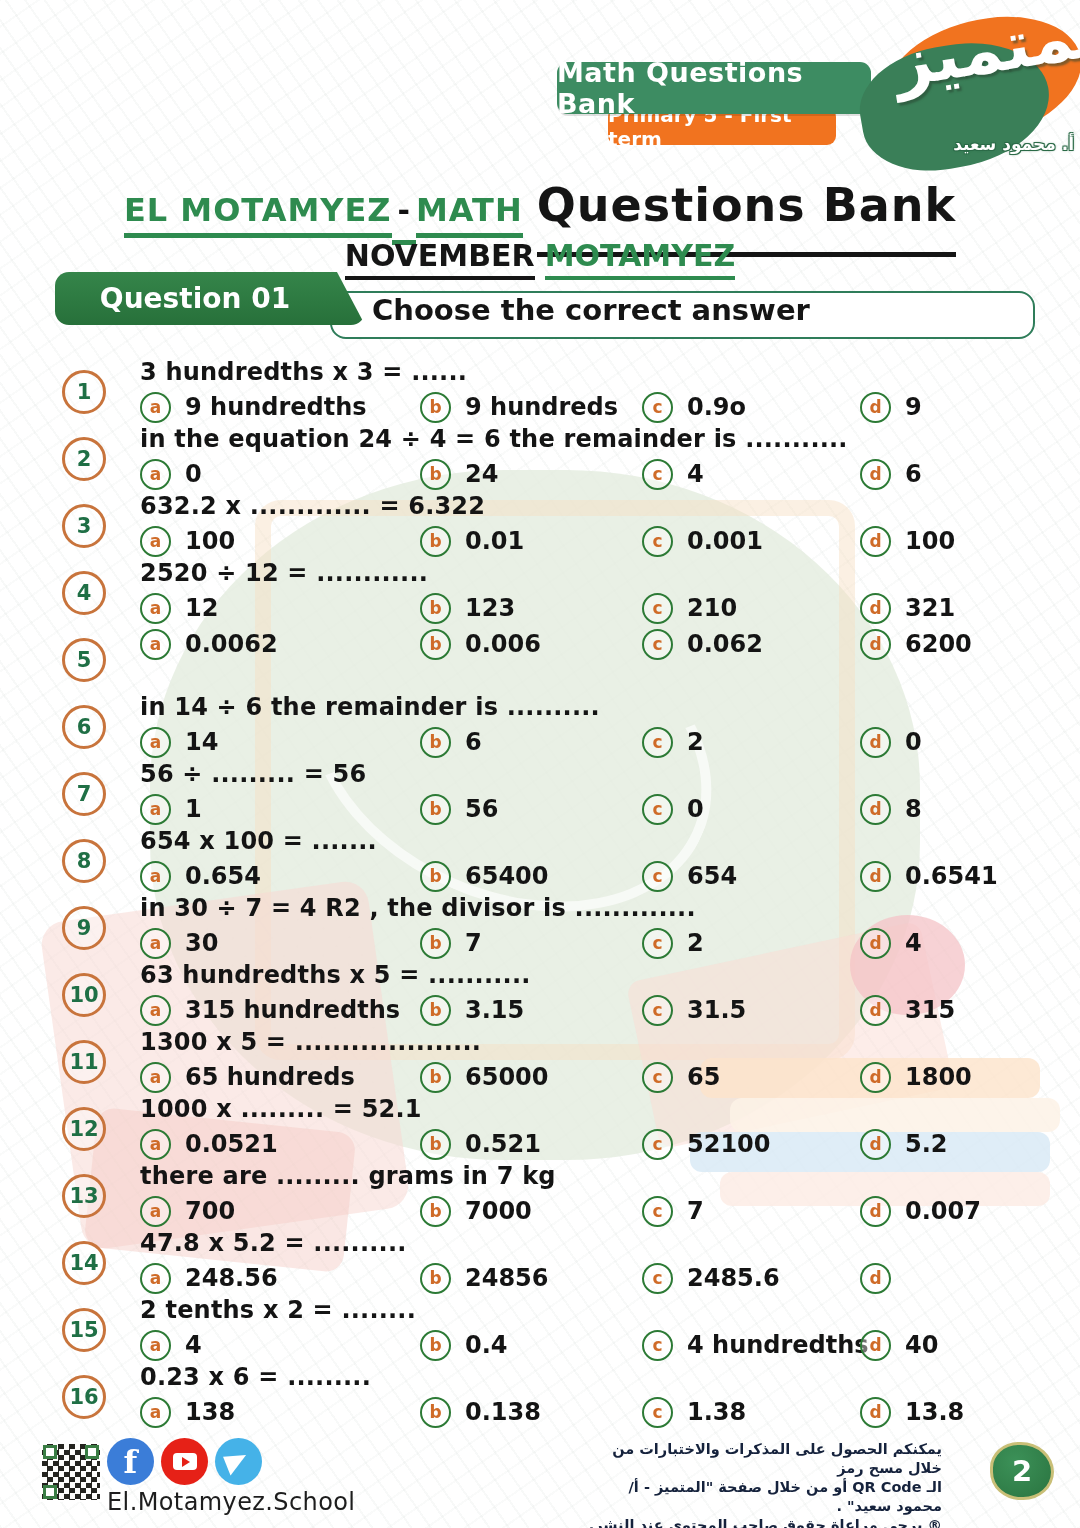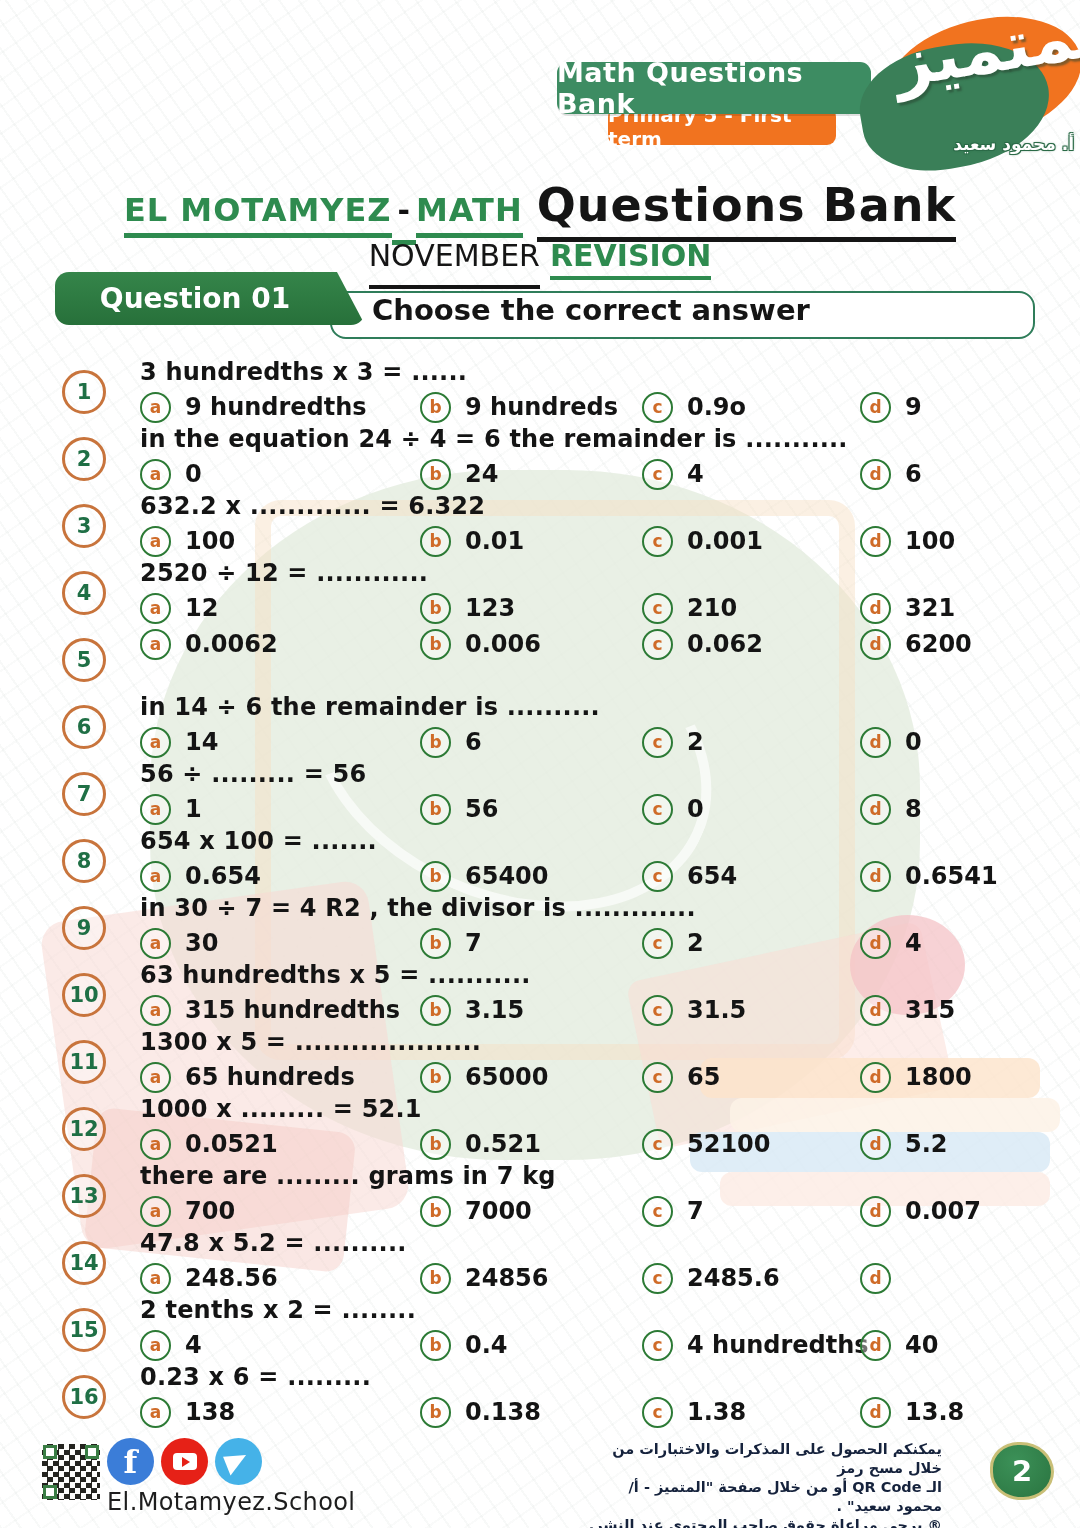--- a/index.html
+++ b/index.html
@@ -55,23 +55,23 @@
               text-shadow:2px 3px 2px rgba(40,70,50,.55); }
   .logo .author { position:absolute; right:6px; bottom:18px; color:#fff; font-weight:bold; font-size:17px;
               direction:rtl; text-shadow:0 0 3px #2c6b48, 1px 1px 0 #2c6b48, -1px 1px 0 #2c6b48, 1px -1px 0 #2c6b48, -1px -1px 0 #2c6b48; }
 
   
   .title { position:absolute; left:0; top:178px; width:100%; text-align:center; z-index:2; white-space:nowrap; }
   .title .g { color:#2e8b4f; font-size:32px; font-weight:bold; letter-spacing:1px;
               border-bottom:5px solid #2e8b4f; padding-bottom:4px; display:inline-block; }
   .title .dash { color:#111; font-size:30px; font-weight:bold; border-bottom:5px solid #2e8b4f; padding:0 6px 12px; display:inline-block; }
   .title .b { color:#151515; font-size:46px; font-weight:bold; letter-spacing:1px;
-              border-bottom:5px solid #151515; padding-bottom:5px; display:inline-block; margin-left:14px; }
+              border-bottom:5px solid #151515; padding-bottom:20px; display:inline-block; margin-left:14px; }
   .subtitle { position:absolute; left:0; top:238px; width:100%; text-align:center; z-index:2; }
-  .subtitle .b { color:#151515; font-size:30px; font-weight:normal; border-bottom:4px solid #151515; padding-bottom:12px; display:inline-block; }
+  .subtitle .b { color:#151515; font-size:30px; font-weight:bold; border-bottom:4px solid #151515; padding-bottom:3px; display:inline-block; }
   .subtitle .g { color:#2e8b4f; font-size:30px; font-weight:bold; border-bottom:4px solid #2e8b4f; padding-bottom:3px; display:inline-block; margin-left:10px; }
 
   
   .instruction { position:absolute; left:330px; top:291px; width:705px; height:48px; z-index:2;
                  background:#fff; border:2px solid #2f7d5a; border-radius:16px;
                  display:flex; align-items:flex-start; padding-left:40px;
                  color:#151515; font-weight:bold; font-size:29px; }
   .qbadge { position:absolute; left:55px; top:272px; width:310px; height:53px; z-index:3;
             background:linear-gradient(#35854a,#27703a);
             border-radius:14px; clip-path:polygon(0 0, calc(100% - 28px) 0, 100% 100%, 0 100%);
@@ -145,21 +145,21 @@
     <div class="blob-o"></div>
     <div class="blob-g"></div>
     <div class="ar">المتميز</div>
     <div class="author">أ. محمود سعيد</div>
   </div>
 
   <div class="title">
     <span class="g">EL MOTAMYEZ</span><span class="dash">-</span><span class="g">MATH</span><span class="b">Questions Bank</span>
   </div>
   <div class="subtitle">
-    <span class="b">NOVEMBER</span><span class="g">REVISION</span>
+    <span class="b">NOVEMBER</span><span class="g">MOTAMYEZ</span>
   </div>
 
   <div class="instruction">
     <span>Choose the correct answer</span>
   </div>
   <div class="qbadge">
     <span>Question 01</span>
   </div>
 
   <div class="questions" id="questions">

